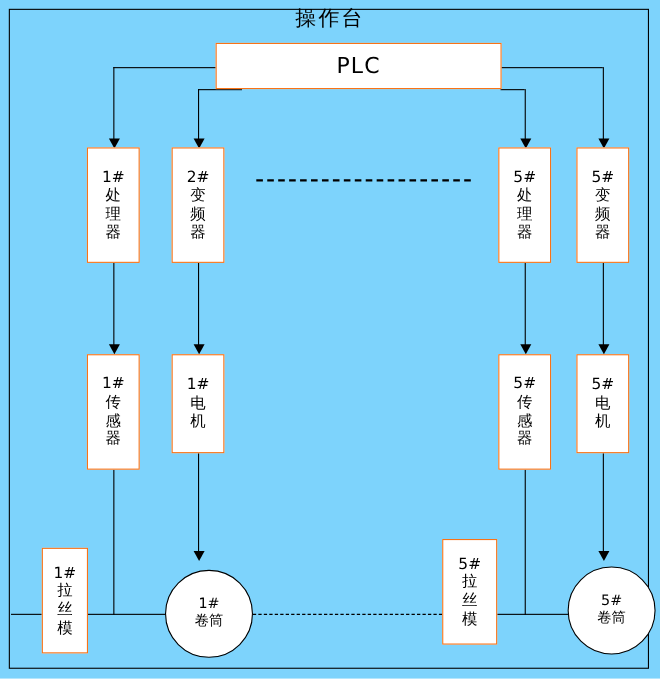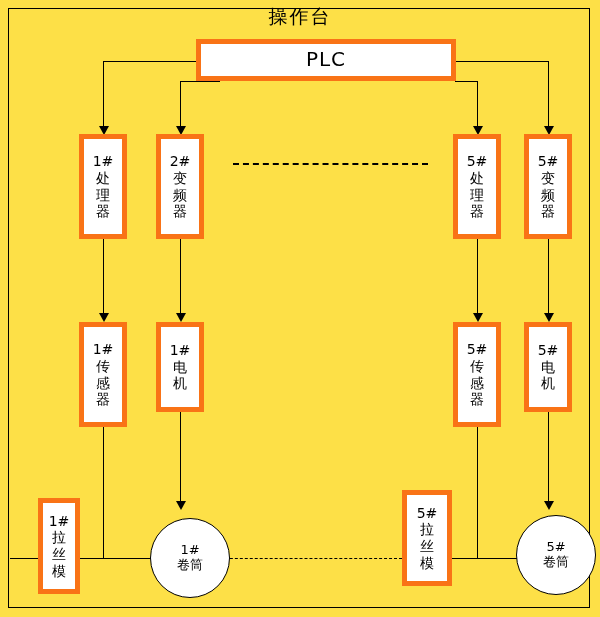--- a/index.html
+++ b/index.html
@@ -4,21 +4,21 @@
 <style>
   html, body {
     margin: 0;
     padding: 0;
     background: #ffffff;
   }
   #stage {
     position: relative;
     width: 600px;
     height: 617px;
-    background: #fde047;
+    background: #7dd3fc;
     font-family: "DejaVu Sans", "Liberation Sans", sans-serif;
     overflow: hidden;
   }
   #frame {
     position: absolute;
     left: 8px;
     top: 8px;
     width: 582px;
     height: 600px;
     border: 1px solid #000;
@@ -29,21 +29,21 @@
     left: 0;
     top: 4px;
     width: 600px;
     text-align: center;
     font-size: 19px;
     color: #000;
     letter-spacing: 2px;
   }
   .box {
     position: absolute;
-    border: 5px solid #f97316;
+    border: 1px solid #f97316;
     box-sizing: border-box;
     background: #ffffff;
     display: flex;
     flex-direction: column;
     align-items: center;
     justify-content: center;
     color: #000;
     line-height: 1.18;
     z-index: 3;
   }

